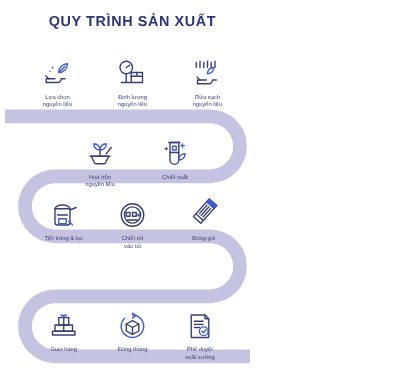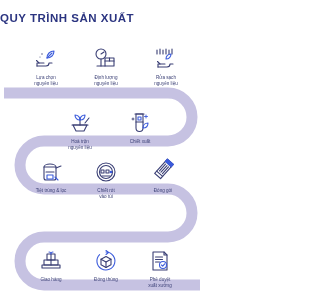--- a/index.html
+++ b/index.html
@@ -8,20 +8,21 @@
     background:#ffffff;
     font-family:"Liberation Sans",sans-serif;
     overflow:hidden;
     position:relative;
   }
   #root{position:relative;width:212px;height:300px;}
 
   
   .title{
     position:absolute;left:0;top:12px;width:212px;
+    text-align:center;
     font-size:11.5px;
     font-weight:bold;
     letter-spacing:0.5px;
     color:#2b3480;
   }
 
   
   .ribbon{position:absolute;left:0;top:0;width:212px;height:300px;}
 
   

